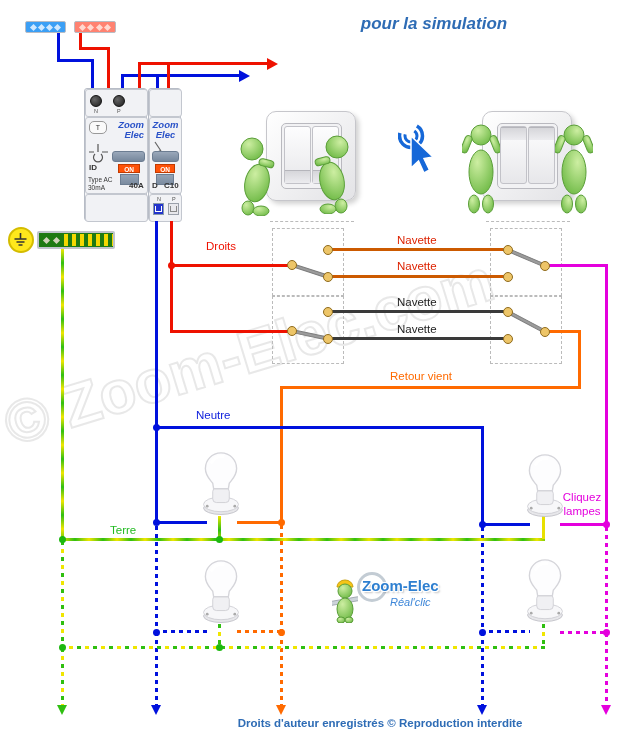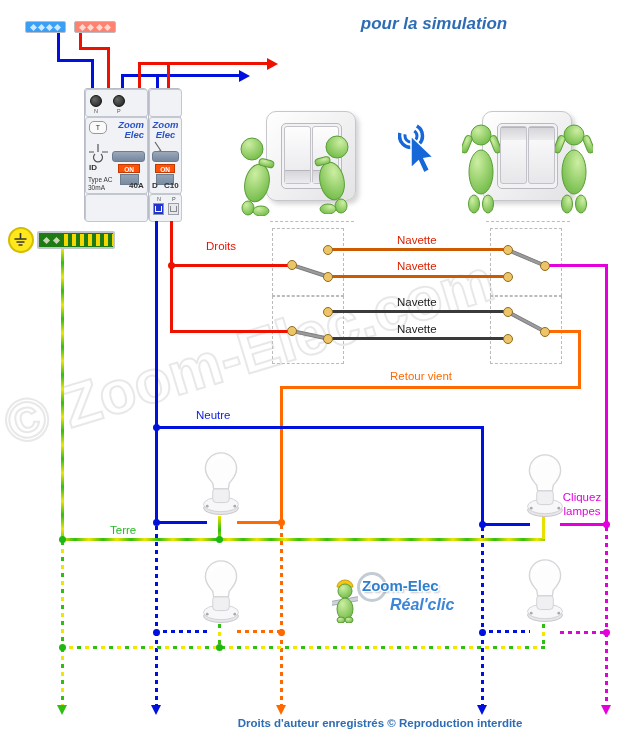--- a/index.html
+++ b/index.html
@@ -51,21 +51,21 @@
   
   .sblock{position:absolute;height:12px;border:1px solid #b9bcc4;border-radius:2px;z-index:3;display:flex;align-items:center;justify-content:space-around;padding:0 3px;box-sizing:border-box;}
   .diam{width:5px;height:5px;transform:rotate(45deg);}
   
   #watermark{position:absolute;left:6px;top:392px;width:660px;font-size:60px;font-weight:bold;
     transform:rotate(-17deg);transform-origin:0 50%;color:transparent;
     -webkit-text-stroke:2px rgba(150,150,150,0.22);z-index:1;white-space:nowrap;}
   
   #logo-text{position:absolute;left:30px;top:2px;font-size:15px;font-weight:bold;color:#2e7fd0;
     text-shadow:-1px -1px 0 #fff,1px -1px 0 #fff,-1px 1px 0 #fff,1px 1px 0 #fff,2px 2px 2px rgba(0,0,0,0.25);}
-  #logo-tag{position:absolute;left:58px;top:21px;font-size:16px;font-weight:bold;font-style:italic;color:#3d86d8;
+  #logo-tag{position:absolute;left:58px;top:21px;font-size:11px;font-weight:normal;font-style:italic;color:#3d86d8;
     text-shadow:-1px -1px 0 #fff,1px -1px 0 #fff,-1px 1px 0 #fff,1px 1px 0 #fff;}
   #logo-ring{position:absolute;left:25px;top:-3px;width:24px;height:24px;border:3px solid #c3ccd4;border-radius:50%;}
   #title{position:absolute;left:240px;top:12px;width:388px;text-align:center;color:#2e6cb5;
     font-weight:bold;font-style:italic;font-size:17px;line-height:23px;z-index:7;}
   #footer{position:absolute;left:120px;top:717px;width:520px;text-align:center;color:#2e6cb5;
     font-size:11.5px;font-weight:600;z-index:7;}
   .tinylbl{position:absolute;font-size:5.5px;color:#555;z-index:5;}
   .tsq{position:absolute;width:11px;height:12px;box-sizing:border-box;z-index:5;display:flex;align-items:center;justify-content:center;}
   .usym{width:5px;height:5px;border:1.5px solid #fff;border-top:none;}
 </style>

